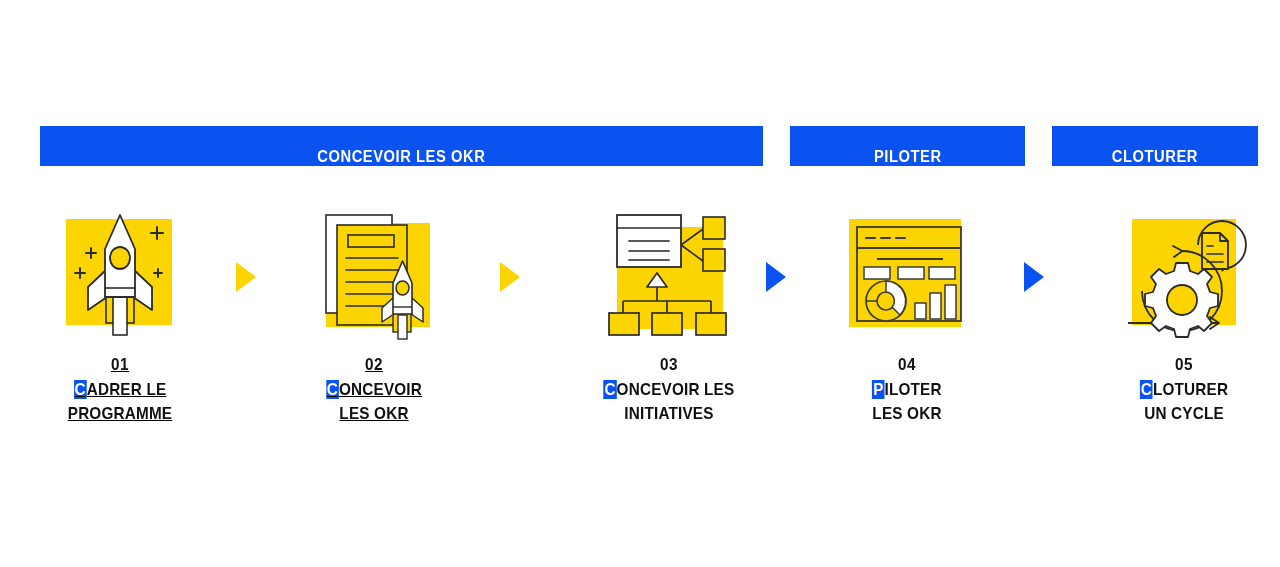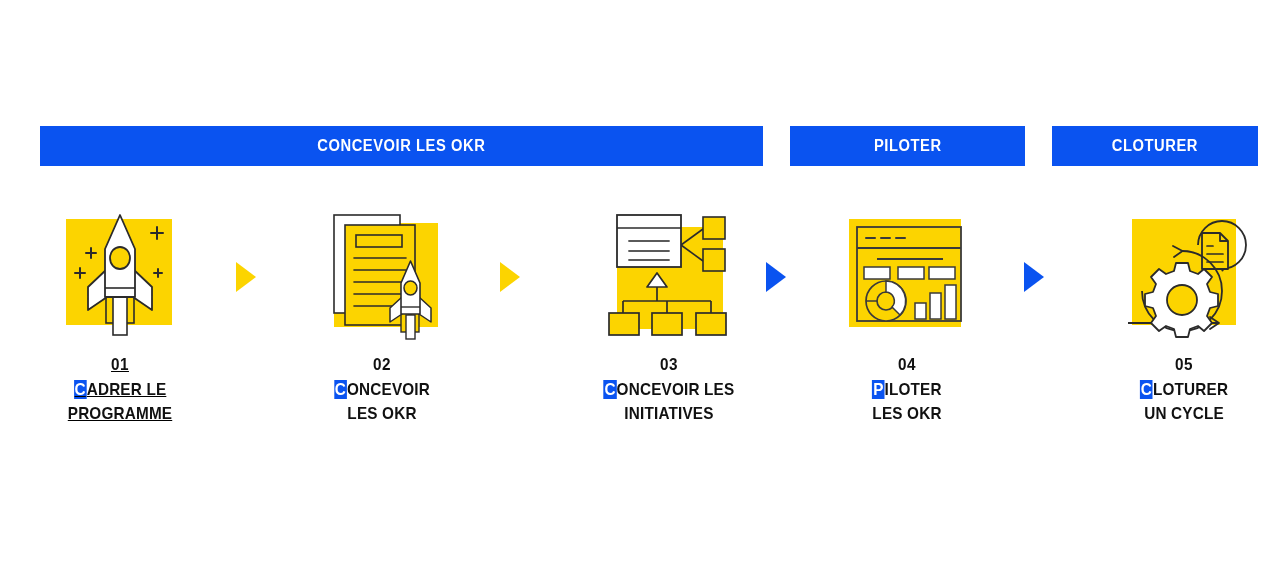--- a/index.html
+++ b/index.html
@@ -22,21 +22,21 @@
     top: 126px;
     width: 1280px;
     height: 40px;
   }
   .phase-bar {
     position: absolute;
     top: 0;
     height: 40px;
     background: #0a53f0;
     display: flex;
-    align-items: center;
+    align-items: flex-end;
     justify-content: center;
   }
   .phase-bar-label {
     color: #ffffff;
     font-size: 16px;
     font-weight: bold;
     letter-spacing: 0.6px;
     text-transform: uppercase;
     font-family: "Liberation Sans", sans-serif;
     transform: scaleX(0.92);
@@ -54,21 +54,21 @@
     width: 1280px;
     height: 240px;
   }
   .step {
     position: absolute;
     top: 0;
     width: 200px;
     text-align: center;
   }
   .step.s0 { left: 20px; text-decoration: underline;   }
-  .step.s1 { left: 282px;  }
+  .step.s1 { left: 274px; text-decoration: underline;  }
   .step.s2 { left: 569px;  }
   .step.s3 { left: 807px;  }
   .step.s4 { left: 1084px; }
 
   .step-icon {
     width: 140px;
     height: 140px;
     margin: 0 auto;
     position: relative;
   }

